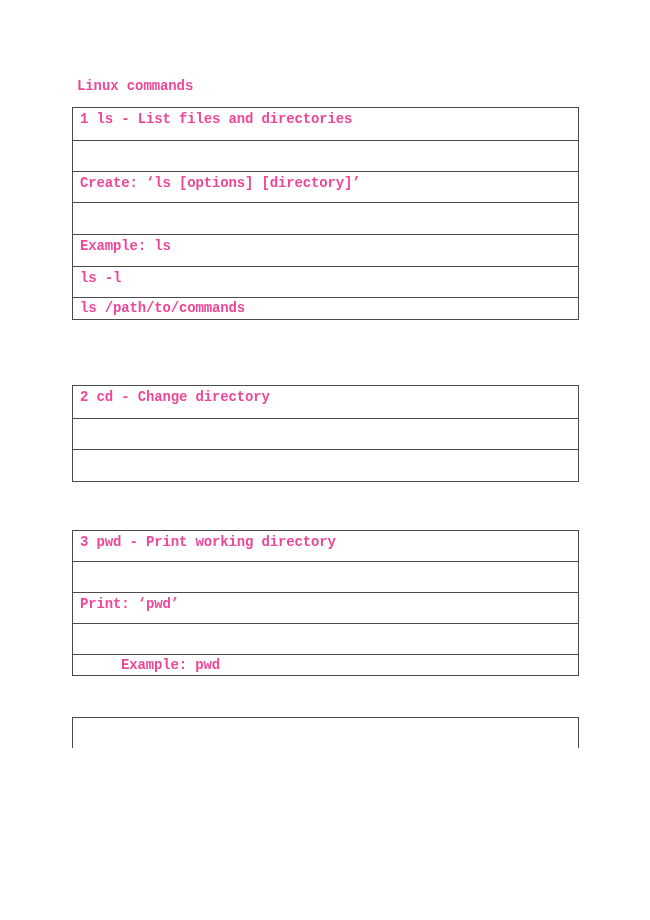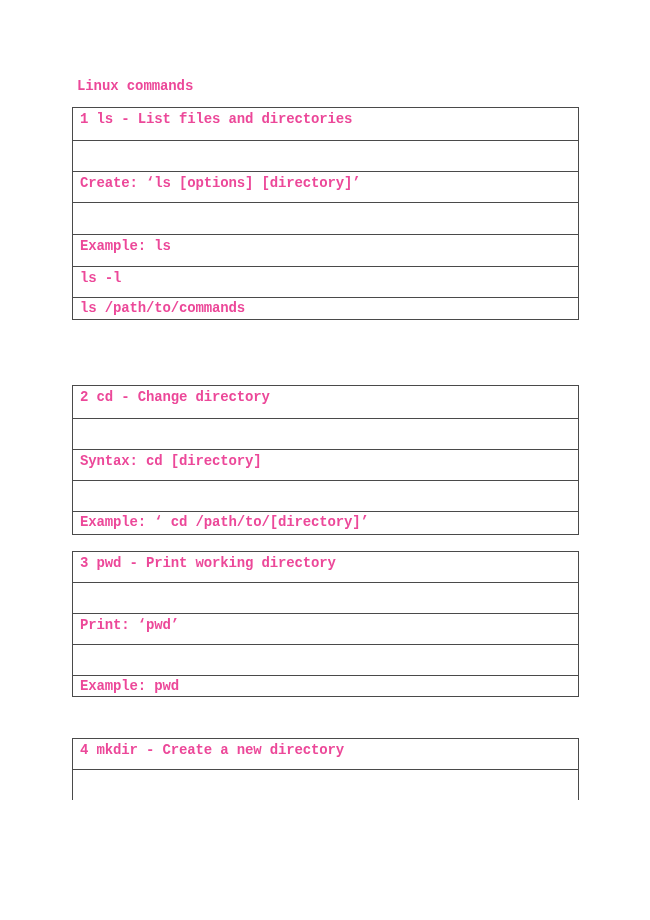--- a/index.html
+++ b/index.html
@@ -46,31 +46,31 @@
   .cell {
     display: block;
     padding: 3px 8px 0 7px;
     font-size: 14px;
     font-weight: 700;
     line-height: 16px;
     letter-spacing: -0.15px;
     white-space: pre-wrap;
   }
   
-  .h20 { height: 20px; }
+  .h20 { height: 20px; margin-left: 41px; }
   .h21 { height: 21px; }
   .h22 { height: 22px; }
   .h30 { height: 30px; }
   .h31 { height: 31px; }
   .h32 { height: 32px; }
   .h33 { height: 33px; }
   .h20 .cell, .h21 .cell, .h22 .cell { padding-top: 2px; }
   
   .t1 { margin-bottom: 65px; }
-  .t2 { margin-bottom: 16px; }
+  .t2 { margin-bottom: 48px; }
   .t3 { margin-bottom: 41px; }
   
   .t4 { border-bottom: none; }
 </style>
 </head>
 <body>
 
 <div class="page">
   <div class="content">
 
@@ -101,27 +101,21 @@
     </section>
 
     <section class="cmd-table t2">
       <div class="tr h33">
           <span class="cell">2 cd - Change directory</span>
         </div>
       <div class="tr h31">
           <span class="cell"></span>
         </div>
       <div class="tr h31">
-          <span class="cell">Syntax: cd [directory]</span>
-        </div>
-      <div class="tr h31">
           <span class="cell"></span>
-        </div>
-      <div class="tr h22">
-          <span class="cell">Example: ‘ cd /path/to/[directory]’</span>
         </div>
     </section>
 
     <section class="cmd-table t3">
       <div class="tr h31">
           <span class="cell">3 pwd - Print working directory</span>
         </div>
       <div class="tr h31">
           <span class="cell"></span>
         </div>
@@ -130,22 +124,19 @@
         </div>
       <div class="tr h31">
           <span class="cell"></span>
         </div>
       <div class="tr h20">
           <span class="cell">Example: pwd</span>
         </div>
     </section>
 
     <section class="cmd-table t4">
-      <div class="tr h31">
-          <span class="cell">4 mkdir - Create a new directory</span>
-        </div>
       <div class="tr h30">
           <span class="cell"></span>
         </div>
     </section>
 
   </div>
 </div>
 
 </body></html>

